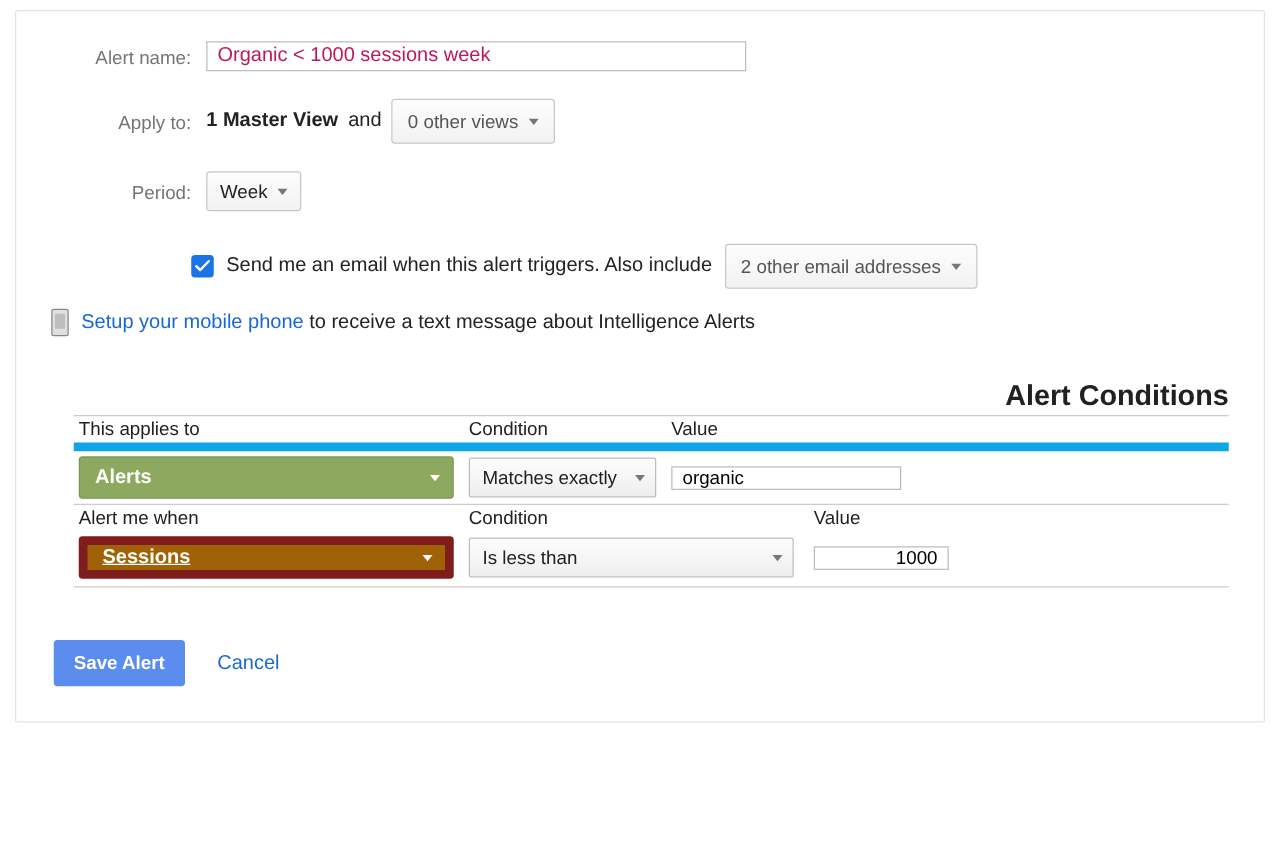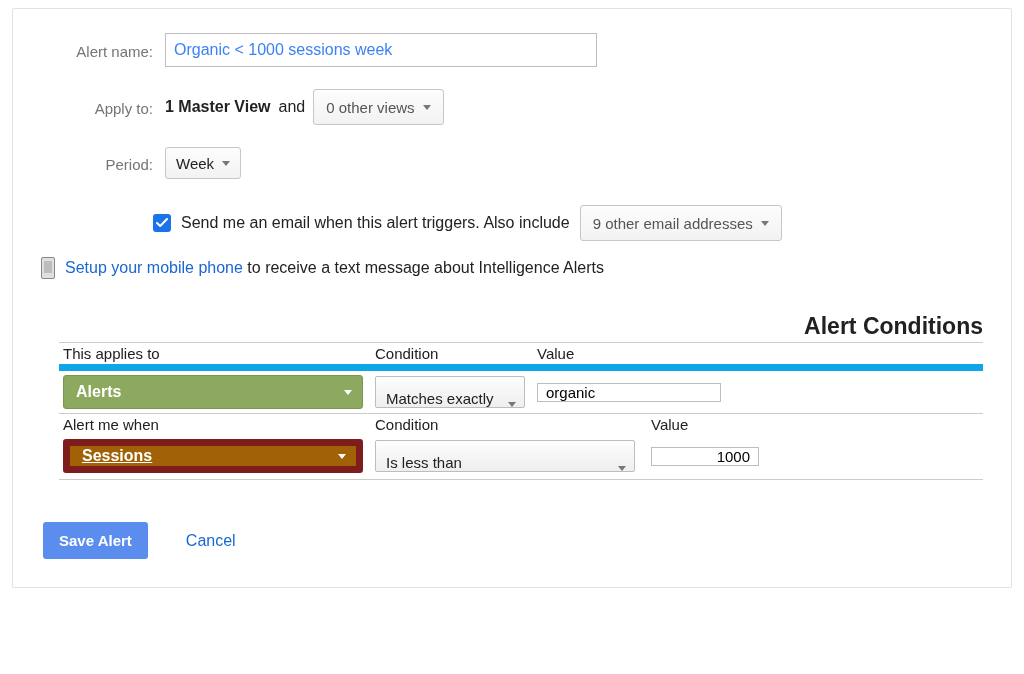--- a/index.html
+++ b/index.html
@@ -37,23 +37,23 @@
     margin-left: 12px;
     display: flex;
     align-items: center;
     gap: 8px;
   }
 
   .text-input {
     border: 1px solid #bdbdbd;
     padding: 6px 8px;
     font-size: 16px;
-    height: 34px;
+    height: 24px;
     background: #fff;
-    color: #3b82f6;
+    color: #be185d;
     outline: none;
   }
   .text-input.wide { width: 432px; }
 
   .bold { font-weight: 700; color: #222; }
   .normal-text { font-size: 16px; color: #222; }
 
   .ga-dropdown {
     display: inline-flex;
     align-items: center;
@@ -161,21 +161,21 @@
     font-weight: 700;
     font-size: 16px;
     cursor: pointer;
   }
   .pill.green { background: #8ca95f; border: 1px solid #7b9652; }
   .pill.blue { background: #a16207; border: 7px solid #7f1d1d; text-decoration: underline; }
   .pill .caret-down { border-top-color: #fff; }
 
   .select-box {
     display:flex;
-    align-items:flex-end;
+    align-items:center;
     justify-content:space-between;
     border: 1px solid #bdbdbd;
     background: linear-gradient(#fdfdfd, #eeeeee);
     border-radius: 2px;
     height: 32px;
     padding: 0 8px 0 10px;
     cursor: pointer;
     font-size: 15px;
   }
   .select-box.wA { width: 150px; }
@@ -185,21 +185,21 @@
     border: 1px solid #bdbdbd;
     height: 19px;
     padding: 4px 8px;
     font-size: 15px;
     background:#fff;
     outline:none;
   }
   .value-input.wA { width: 184px; }
   .value-input.wB { width: 108px; text-align: right; }
 
-  .actions { margin: 42px 0 0 2px; display:flex; align-items:center; gap: 38px; }
+  .actions { margin: 42px 0 0 2px; display:flex; align-items:center; gap: 26px; }
   .primary-btn {
     background: #5b8def;
     color: #fff;
     border: none;
     border-radius: 3px;
     padding: 10px 16px;
     font-size: 15px;
     font-weight: 700;
     cursor: pointer;
   }
@@ -241,21 +241,21 @@
     </div>
 
     <div class="checkbox-row">
       <div class="checkbox">
         <svg width="12" height="10" viewBox="0 0 12 10" fill="none">
           <path d="M1 5 L4.2 8 L11 1" stroke-width="2" stroke-linecap="round" stroke-linejoin="round"></path>
         </svg>
       </div>
       <span class="normal-text">Send me an email when this alert triggers. Also include</span>
       <div class="ga-dropdown">
-        <span>9 other email addresses</span>
+        <span>2 other email addresses</span>
         <span class="caret-down"></span>
       </div>
     </div>
 
     <div class="phone-row">
       <div class="phone-icon"></div>
       <span class="normal-text">
         <span class="link">Setup your mobile phone</span><span> to receive a text message about Intelligence Alerts</span>
       </span>
     </div>

